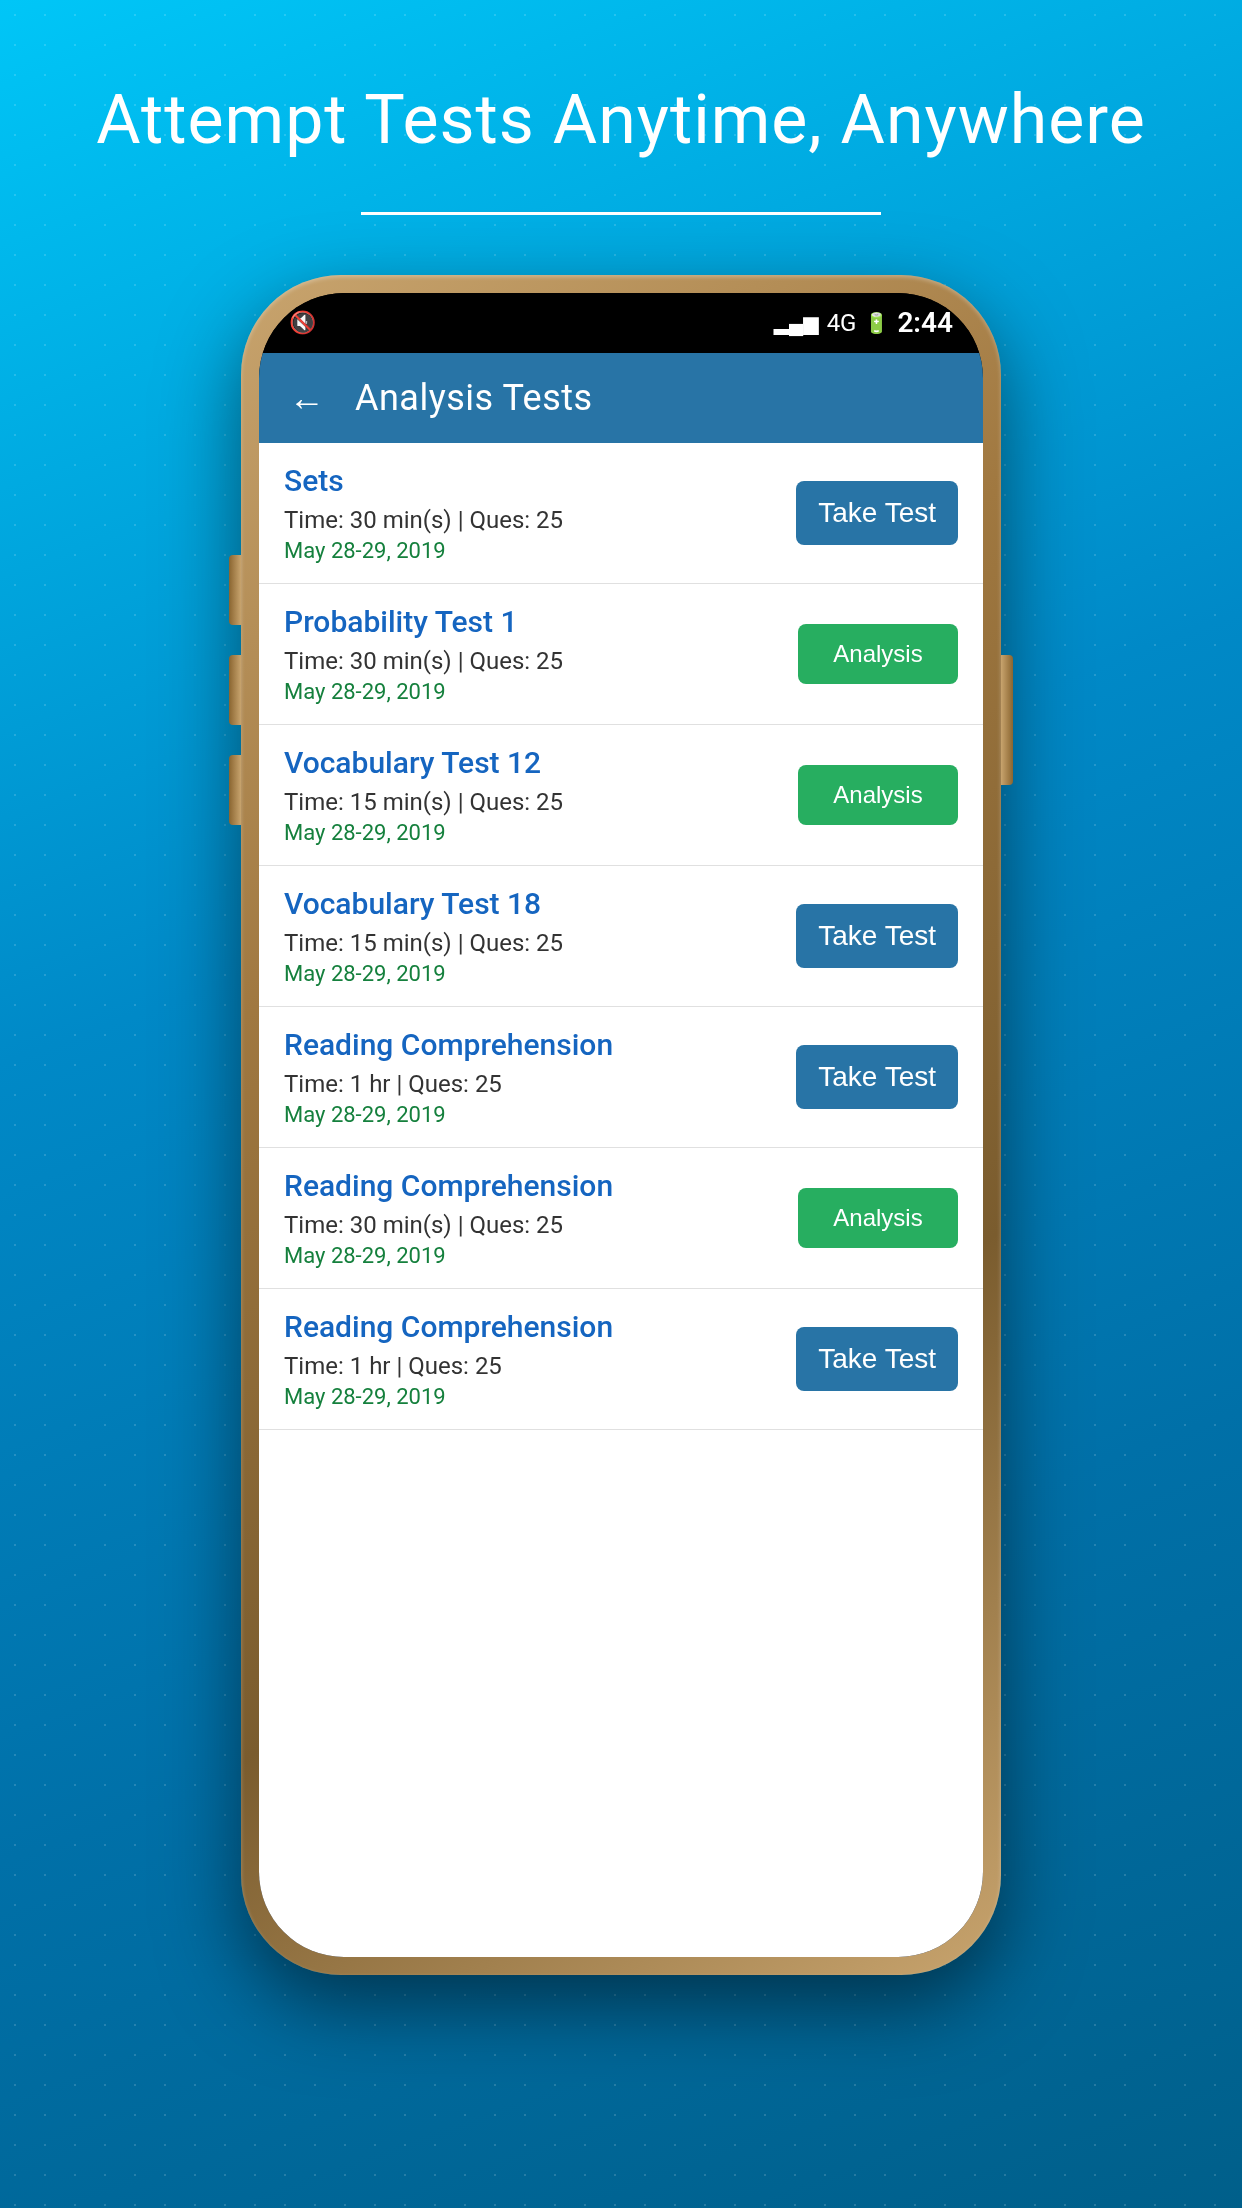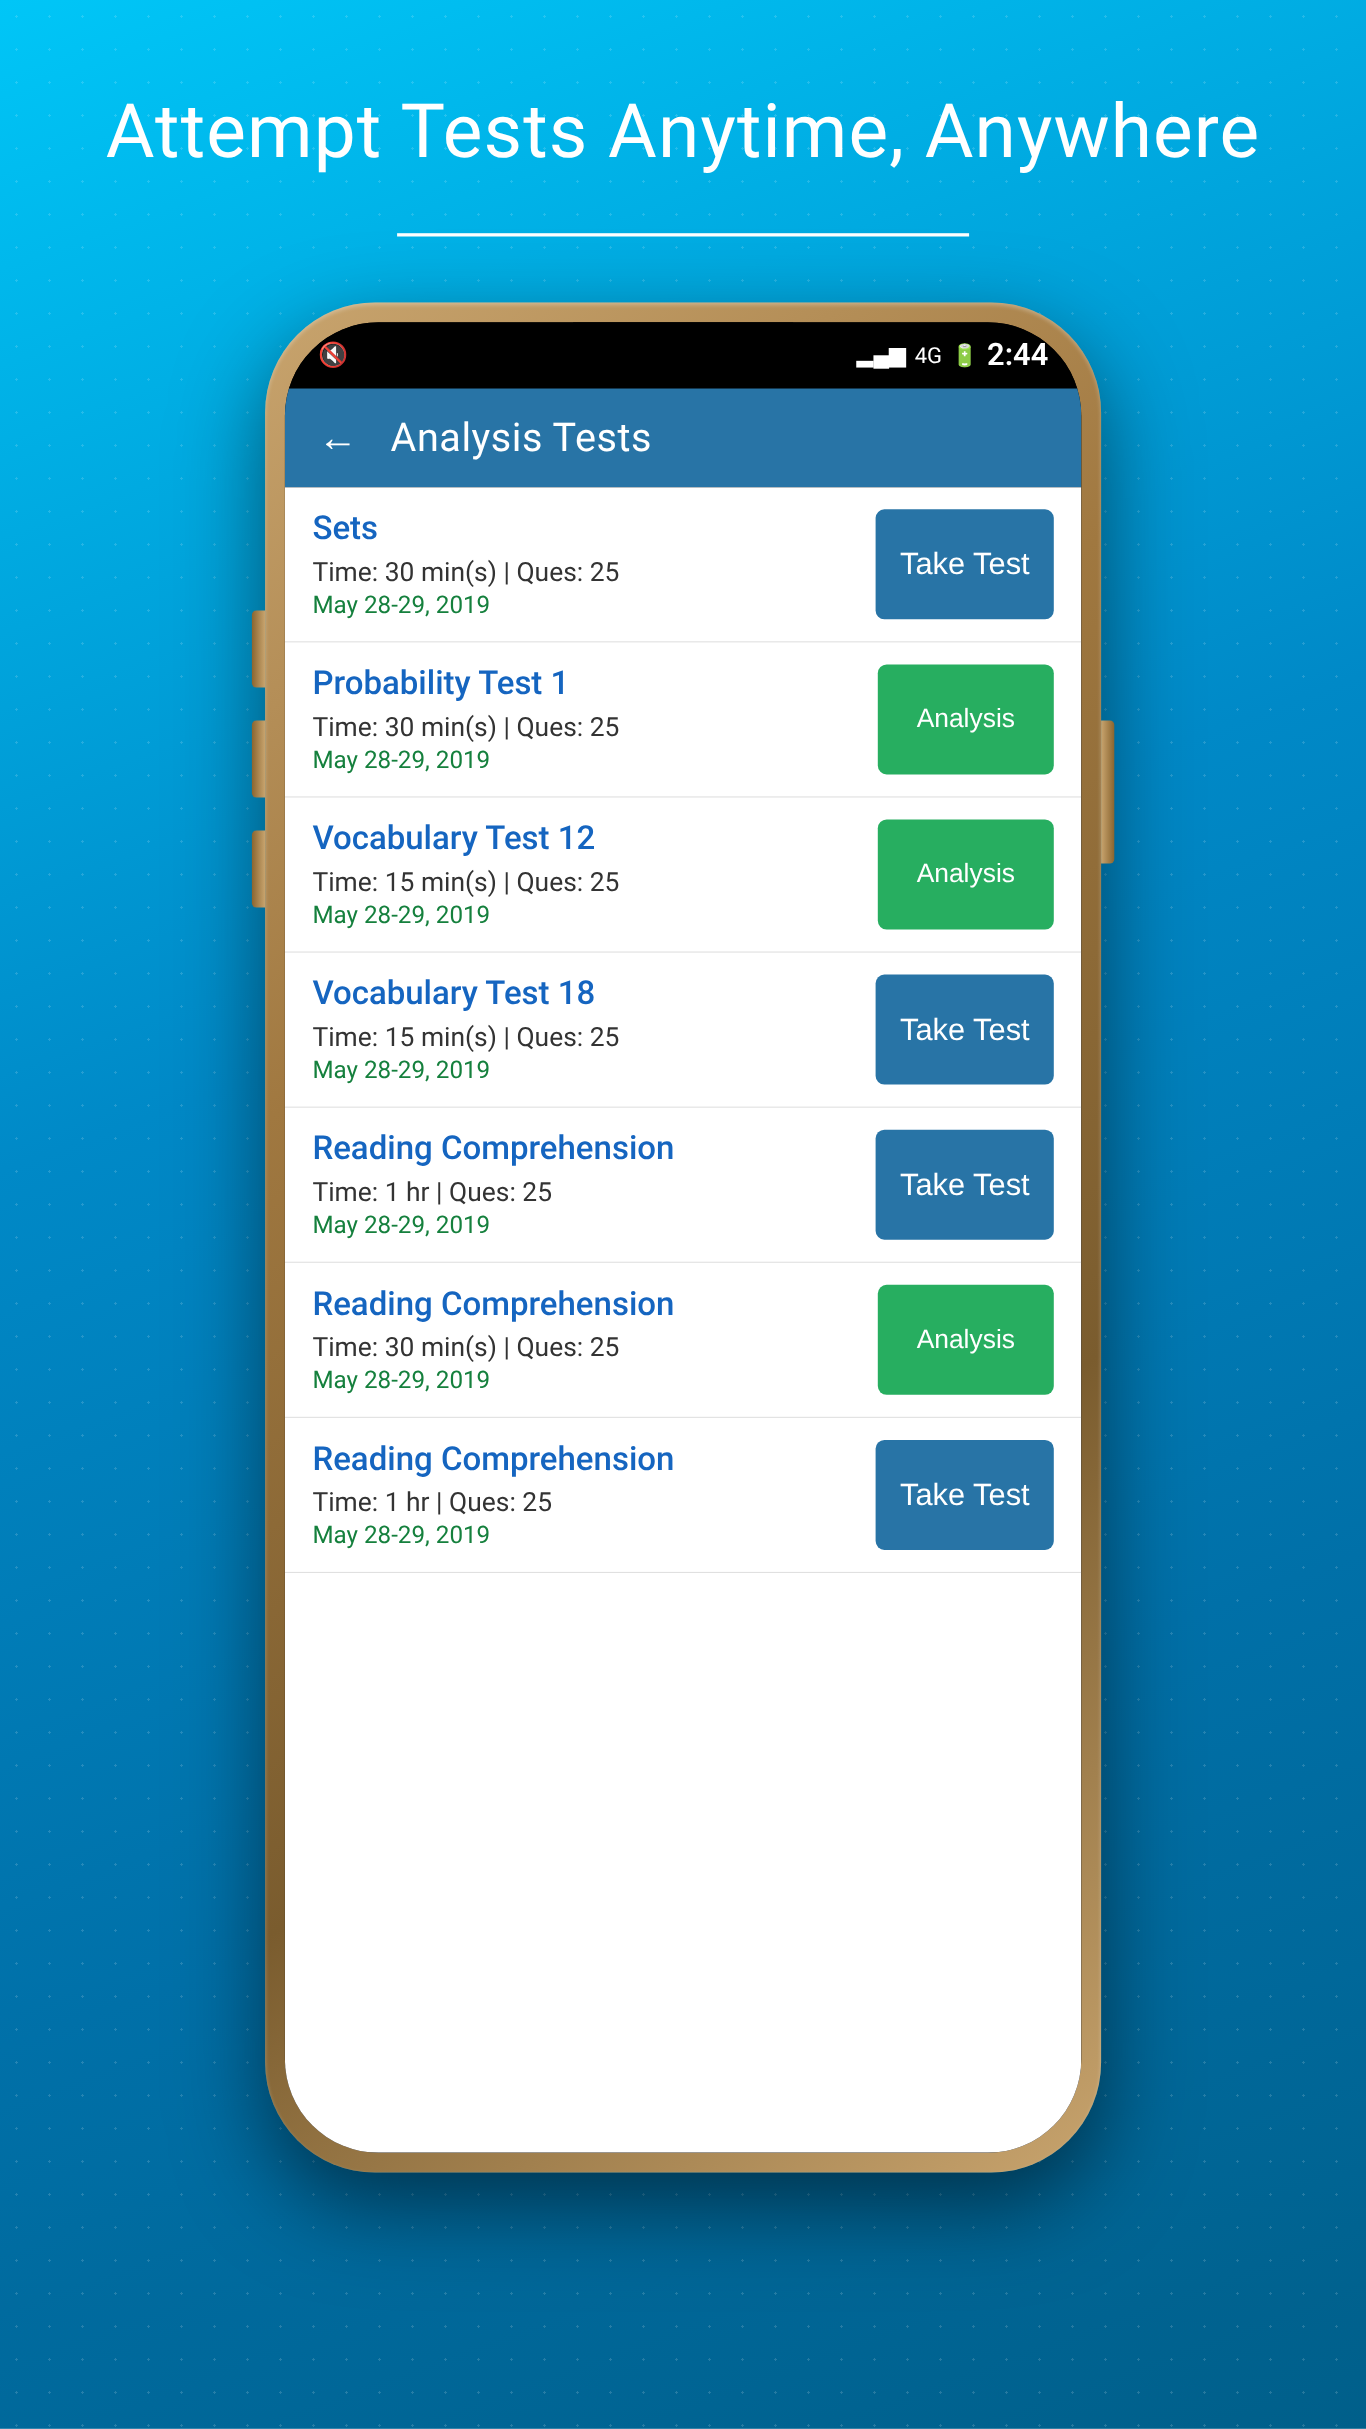--- a/index.html
+++ b/index.html
@@ -149,20 +149,21 @@
       background: white;
       flex: 1;
       overflow: hidden;
       height: calc(100% - 150px);
     }
 
     .test-item {
       padding: 20px 25px;
       border-bottom: 1px solid #e0e0e0;
       display: flex;
+      align-items: center;
       justify-content: space-between;
       min-height: 130px;
     }
 
     .test-info {
       flex: 1;
       padding-right: 15px;
     }
 
     .test-title {
@@ -268,21 +269,21 @@
 
     <div class="phone-inner">
 
       <div class="status-bar">
         <div class="notch"></div>
         <div class="status-left">
           <span class="status-icon">🔇</span>
         </div>
         <div class="status-right">
           <span style="font-size:20px;">▂▄▆</span>
-          <span style="font-size:20px;">4G</span>
+          <span style="font-size:24px;">4G</span>
           <span style="font-size:20px;">🔋</span>
           <span class="time-text">2:44</span>
         </div>
       </div>
 
       <div class="app-header">
         <span class="back-arrow">←</span>
         <span class="header-title">Analysis Tests</span>
       </div>
 

